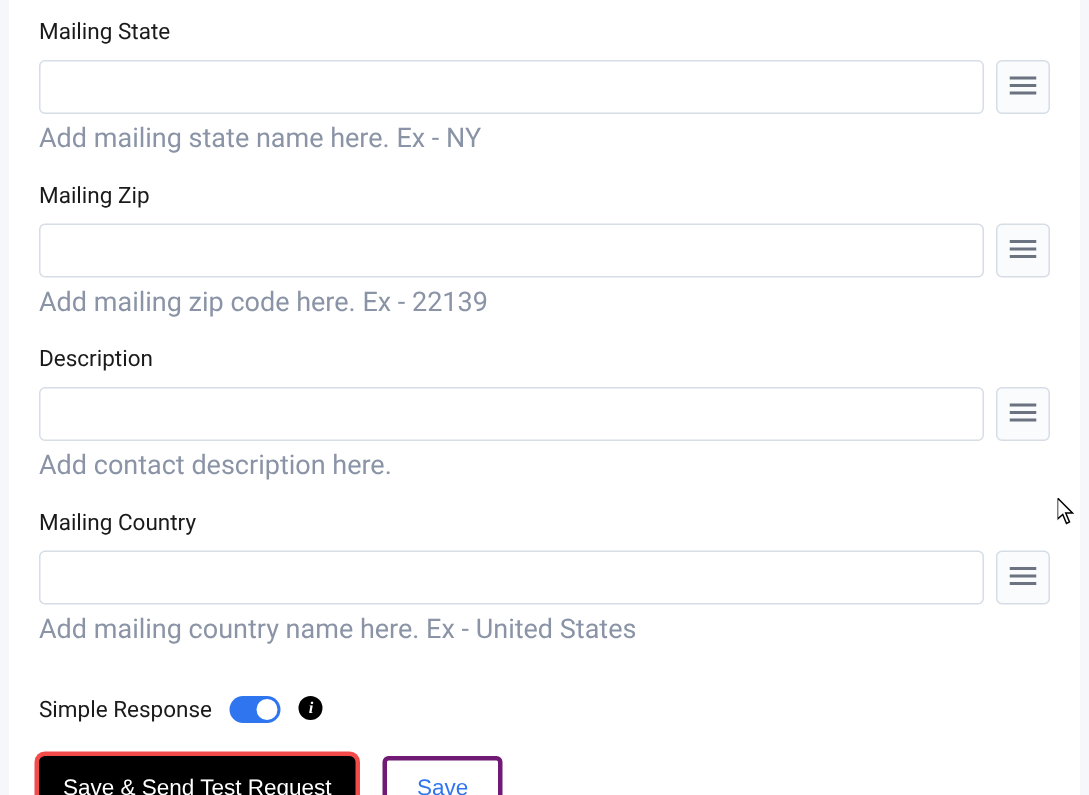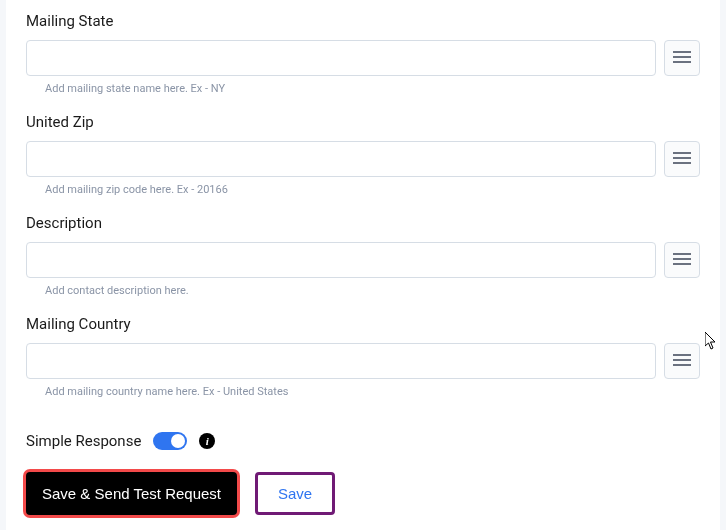--- a/index.html
+++ b/index.html
@@ -58,28 +58,26 @@
       display: flex;
       align-items: center;
       justify-content: center;
       cursor: pointer;
     }
     .menu-btn svg {
       width: 18px;
       height: 14px;
     }
     .help-text {
-      font-size: 11px;
+      font-size: 18px;
       color: #8a94a6;
       margin-top: 6px;
-      margin-left: 19px;
     }
     .toggle-row {
       display: flex;
-      align-items: center;
       gap: 12px;
       margin-top: 34px;
       margin-bottom: 22px;
     }
     .toggle-label {
       font-size: 15px;
       color: #1a1a1a;
     }
     .toggle {
       position: relative;
@@ -161,34 +159,34 @@
               <rect y="6" width="18" height="2" fill="#6b7280"></rect>
               <rect y="11" width="18" height="2" fill="#6b7280"></rect>
             </svg>
         </span>
       </button>
     </div>
     <div class="help-text">Add mailing state name here. Ex - NY</div>
   </div>
 
   <div class="form-group">
-    <label class="form-label">United Zip</label>
-    <div class="input-row">
-      <input type="text" class="form-input" value="" style="">
-      <button class="menu-btn">
-        <span>
-          <svg viewBox="0 0 18 14">
-              <rect y="1" width="18" height="2" fill="#6b7280"></rect>
-              <rect y="6" width="18" height="2" fill="#6b7280"></rect>
-              <rect y="11" width="18" height="2" fill="#6b7280"></rect>
-            </svg>
-        </span>
-      </button>
-    </div>
-    <div class="help-text">Add mailing zip code here. Ex - 20166</div>
+    <label class="form-label">Mailing Zip</label>
+    <div class="input-row">
+      <input type="text" class="form-input" value="" style="">
+      <button class="menu-btn">
+        <span>
+          <svg viewBox="0 0 18 14">
+              <rect y="1" width="18" height="2" fill="#6b7280"></rect>
+              <rect y="6" width="18" height="2" fill="#6b7280"></rect>
+              <rect y="11" width="18" height="2" fill="#6b7280"></rect>
+            </svg>
+        </span>
+      </button>
+    </div>
+    <div class="help-text">Add mailing zip code here. Ex - 22139</div>
   </div>
 
   <div class="form-group">
     <label class="form-label">Description</label>
     <div class="input-row">
       <input type="text" class="form-input" value="" style="">
       <button class="menu-btn">
         <span>
           <svg viewBox="0 0 18 14">
               <rect y="1" width="18" height="2" fill="#6b7280"></rect>

